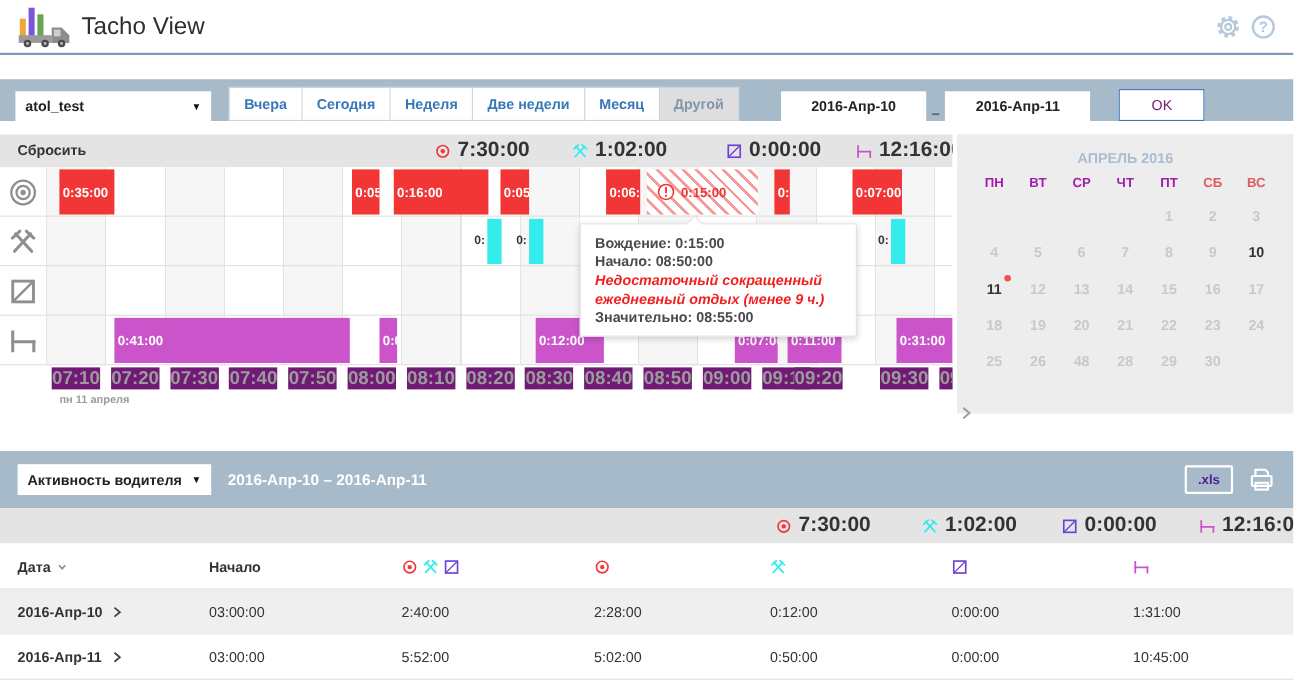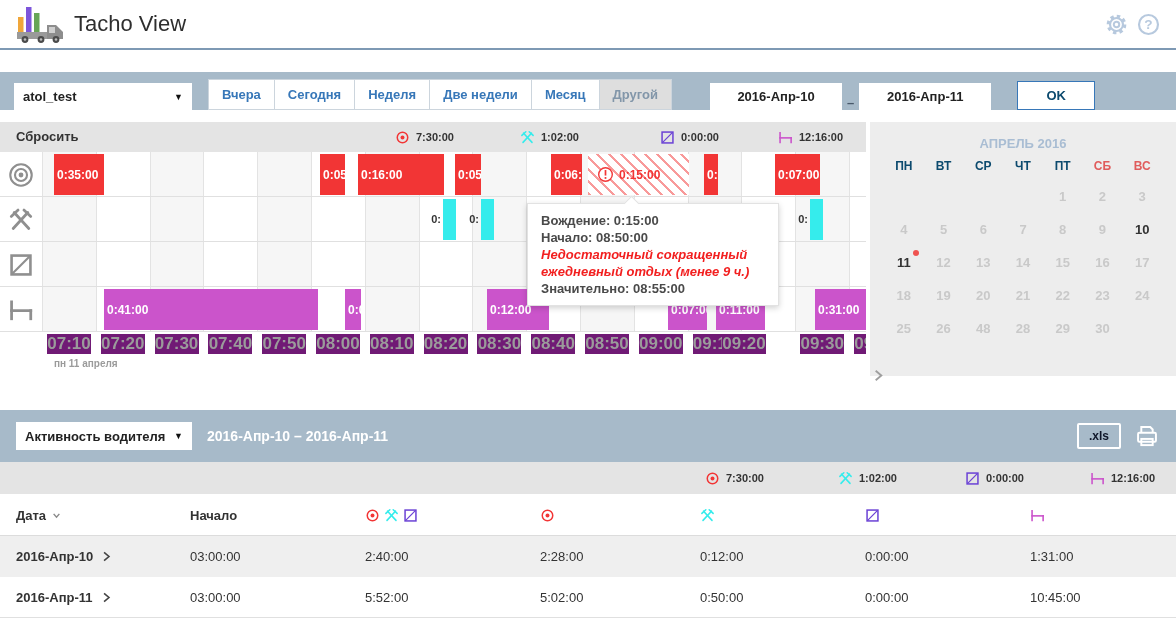--- a/index.html
+++ b/index.html
@@ -17,27 +17,27 @@
   .select{height:27px;background:#fff;display:flex;align-items:center;padding:0 9px;font-size:13px;font-weight:bold;color:#222;cursor:pointer}
   .select .tri{margin-left:auto;font-size:9px;color:#111;padding-left:8px}
   .vehicle{width:178px}
   .rbtns{display:flex;margin-left:16px;height:31px}
   .rbtn{background:#fff;border:1px solid #ccd5dd;border-left:none;color:#3777b8;font-weight:bold;font-size:13px;display:flex;align-items:center;padding:0 13px;cursor:pointer;white-space:nowrap}
   .rbtn:first-child{border-left:1px solid #ccd5dd}
   .rbtn.active{background:#dedede;color:#8296a9}
   .date-box{width:132px;height:27px;background:#fff;display:flex;align-items:center;justify-content:center;font-weight:bold;font-size:13px;color:#222}
   .date-from{margin-left:38px}
   .dash{color:#49596a;font-weight:bold;margin:0 5px;font-size:13px}
-  .ok-btn{margin-left:26px;width:78px;height:29px;border:1px solid #3777b8;color:#0c4a6e;font-weight:bold;font-size:13px;display:flex;align-items:center;justify-content:center;background:#fff;cursor:pointer}
+  .ok-btn{margin-left:26px;width:78px;height:29px;border:1px solid #3777b8;color:#701a75;font-weight:normal;font-size:13px;display:flex;align-items:center;justify-content:center;background:#fff;cursor:pointer}
 
   
   .timeline{position:absolute;top:122px;left:0;width:866px;height:254px;overflow:hidden}
   .stats-bar{position:absolute;top:0;left:0;width:866px;height:30px;background:#e4e4e4}
   .reset{position:absolute;left:16px;top:0;line-height:30px;font-weight:bold;font-size:13px;color:#333;cursor:pointer}
-  .t-stat{position:absolute;top:0;height:30px;display:flex;align-items:center;gap:6px;font-weight:bold;font-size:11px;color:#333}
+  .t-stat{position:absolute;top:0;height:30px;display:flex;align-items:center;gap:6px;font-weight:bold;font-size:19px;color:#333}
   .chart-rows{position:absolute;top:30px;left:0;width:866px;height:180px}
   .grid-cols{position:absolute;left:42px;top:0;width:824px;height:180px;border-left:1px solid #e3e3e3;
     background-image:
       repeating-linear-gradient(90deg, rgba(0,0,0,0) 0px, rgba(0,0,0,0) 52.8px, #e3e3e3 52.8px, #e3e3e3 53.8px),
       repeating-linear-gradient(90deg, #f6f6f6 0px, #f6f6f6 53.8px, #ffffff 53.8px, #ffffff 107.6px);}
   .chart-row-line{position:absolute;left:0;width:866px;height:45px;border-bottom:1px solid #e0e0e0}
   .row-icon{position:absolute;color:#8f8f8f}
   .bar{position:absolute;height:41px;display:flex;align-items:center;overflow:hidden;color:#fff;font-weight:bold;font-size:12px;padding:0 3px;white-space:nowrap;cursor:pointer}
   .bar.viol{background:repeating-linear-gradient(45deg, rgba(242,53,53,.5) 0px, rgba(242,53,53,.5) 2.5px, rgba(242,53,53,0) 2.5px, rgba(242,53,53,0) 8.5px) #fff;color:#f23535;padding-left:9px;gap:5px}
   .out-label{position:absolute;font-size:11px;font-weight:bold;color:#333;width:17px;text-align:right;overflow:hidden;height:41px;line-height:41px}
@@ -49,30 +49,30 @@
   .tooltip{position:absolute;left:527px;top:203px;width:252px;background:#fff;border:1px solid #e2e2e2;box-shadow:0 2px 6px rgba(0,0,0,.18);padding:8px 13px;z-index:6;font-size:13px;font-weight:bold;color:#4a4a4a;line-height:17px}
   .tooltip .arrow{position:absolute;top:-6px;left:98px;width:11px;height:11px;background:#fff;border-left:1px solid #e2e2e2;border-top:1px solid #e2e2e2;transform:rotate(45deg)}
   .tt-warn{color:#f21f1f;font-style:italic}
 
   
   .calendar{position:absolute;top:122px;left:870px;width:306px;height:254px;background:#ededed}
   .cal-title{position:absolute;top:14px;left:0;width:100%;text-align:center;color:#a9bdd3;font-weight:bold;font-size:13px}
   .cal-chev{position:absolute;left:1px;top:246px;color:#9e9e9e;z-index:2}
   .cal-grid{position:absolute;top:30px;left:14px;width:278px;display:grid;grid-template-columns:repeat(7,1fr)}
   .cal-cell{height:33px;display:flex;align-items:center;justify-content:center;font-size:13px;font-weight:bold;color:#c9c9c9;position:relative;cursor:pointer}
-  .cal-head{font-size:12px;color:#0c4a6e;height:28px;cursor:default}
+  .cal-head{font-size:12px;color:#a21caf;height:28px;cursor:default}
   .cal-head.we{color:#e05c5c}
   .cal-cell.sel{color:#333}
   .dot{position:absolute;top:4px;right:5px;width:6px;height:6px;border-radius:50%;background:#ef5350}
 
   
   .tbl-bar{position:absolute;top:410px;left:0;width:1176px;height:52px;background:#a7bac9;display:flex;align-items:center;padding:0 16px}
   .type-select{width:176px;height:28px}
   .range-label{margin-left:15px;color:#fff;font-weight:bold;font-size:14px}
-  .xls-btn{margin-left:auto;width:44px;height:26px;border:2px solid #fff;border-radius:2px;color:#0f172a;font-size:12px;font-weight:bold;display:flex;align-items:center;justify-content:center;cursor:pointer}
+  .xls-btn{margin-left:auto;width:44px;height:26px;border:2px solid #fff;border-radius:2px;color:#4c1d95;font-size:12px;font-weight:bold;display:flex;align-items:center;justify-content:center;cursor:pointer}
   .print-btn{margin-left:13px;color:#fff;cursor:pointer}
   .tbl-summary{position:absolute;top:462px;left:0;width:1176px;height:32px;background:#e4e4e4}
   .tbl-summary .t-stat{height:32px}
   .tbl-colhead{position:absolute;top:494px;left:0;width:1176px;height:42px;background:#fff;border-bottom:1px solid #dcdcdc}
   .th{position:absolute;top:0;height:42px;display:flex;align-items:center;font-size:13px;font-weight:bold;color:#333;gap:4px}
   .tbl-row{position:absolute;left:0;width:1176px;height:41px}
   .tbl-row.odd{background:#efefef}
   .tbl-row.last{border-bottom:1px solid #e0e0e0}
   .cell{position:absolute;top:0;height:41px;display:flex;align-items:center;font-size:13px;color:#333}
   .date-cell{font-weight:bold;gap:7px;cursor:pointer}

